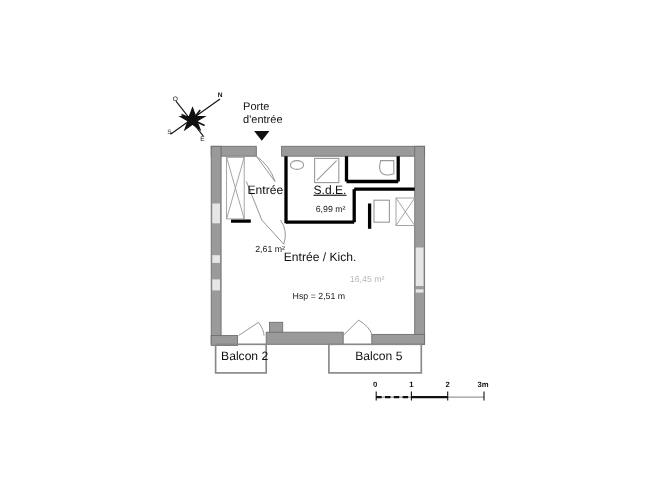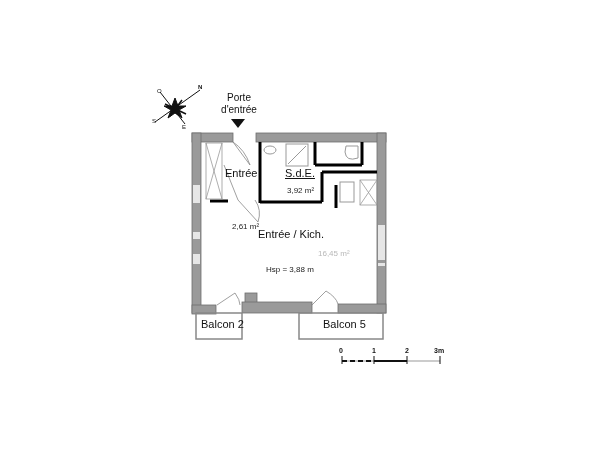--- a/index.html
+++ b/index.html
@@ -3,21 +3,21 @@
 <meta charset="utf-8">
 <style>
   html, body { margin:0; padding:0; background:#ffffff; }
   body { width:600px; height:450px; position:relative; overflow:hidden;
          font-family:"Liberation Sans", sans-serif; }
   svg { position:absolute; left:0; top:0; }
   .lbl { position:absolute; color:#111; white-space:nowrap; }
   .room { font-size:11px; }
   .area { font-size:8px; color:#222; }
   .faint { color:#b8b8b8;margin-left:42px; }
-  .entry { font-size:10px; text-align:center; line-height:12px; }
+  .entry { font-size:10px; line-height:12px; }
   .scale-t { font-size:7px; font-weight:bold; color:#111; }
 </style>
 </head>
 <body>
 
 <svg width="600" height="450" viewBox="0 0 600 450">
 
   <g stroke="#111" fill="#111">
     <line x1="155" y1="122" x2="200" y2="90" stroke-width="1"></line>
     <line x1="160" y1="92" x2="185" y2="124" stroke-width="1"></line>
@@ -107,25 +107,25 @@
 
 <div class="lbl entry" style="left:221px;top:92px;width:36px;">
   <div>Porte</div>
   <div>d'entrée</div>
 </div>
 
 <div class="lbl room" style="left:225px;top:167px;">Entrée</div>
 <div class="lbl area" style="left:232px;top:186px;margin-top:36px;">2,61 m²</div>
 
 <div class="lbl room" style="left:285px;top:167px;text-decoration:underline;">S.d.E.</div>
-<div class="lbl area" style="left:287px;top:186px;">3,92 m²</div>
+<div class="lbl area" style="left:287px;top:186px;">6,99 m²</div>
 
 <div class="lbl room" style="left:258px;top:228px;">Entrée / Kich.</div>
 <div class="lbl area faint" style="left:276px;top:249px;">16,45 m²</div>
-<div class="lbl area" style="left:266px;top:265px;">Hsp = 3,88 m</div>
+<div class="lbl area" style="left:266px;top:265px;">Hsp = 2,51 m</div>
 
 <div class="lbl room" style="left:201px;top:318px;text-align:right;">Balcon 2</div>
 <div class="lbl room" style="left:323px;top:318px;">Balcon 5</div>
 
 <div class="lbl scale-t" style="left:339px;top:347px;">0</div>
 <div class="lbl scale-t" style="left:372px;top:347px;">1</div>
 <div class="lbl scale-t" style="left:405px;top:347px;">2</div>
 <div class="lbl scale-t" style="left:434px;top:347px;">3m</div>
 
 </body></html>

